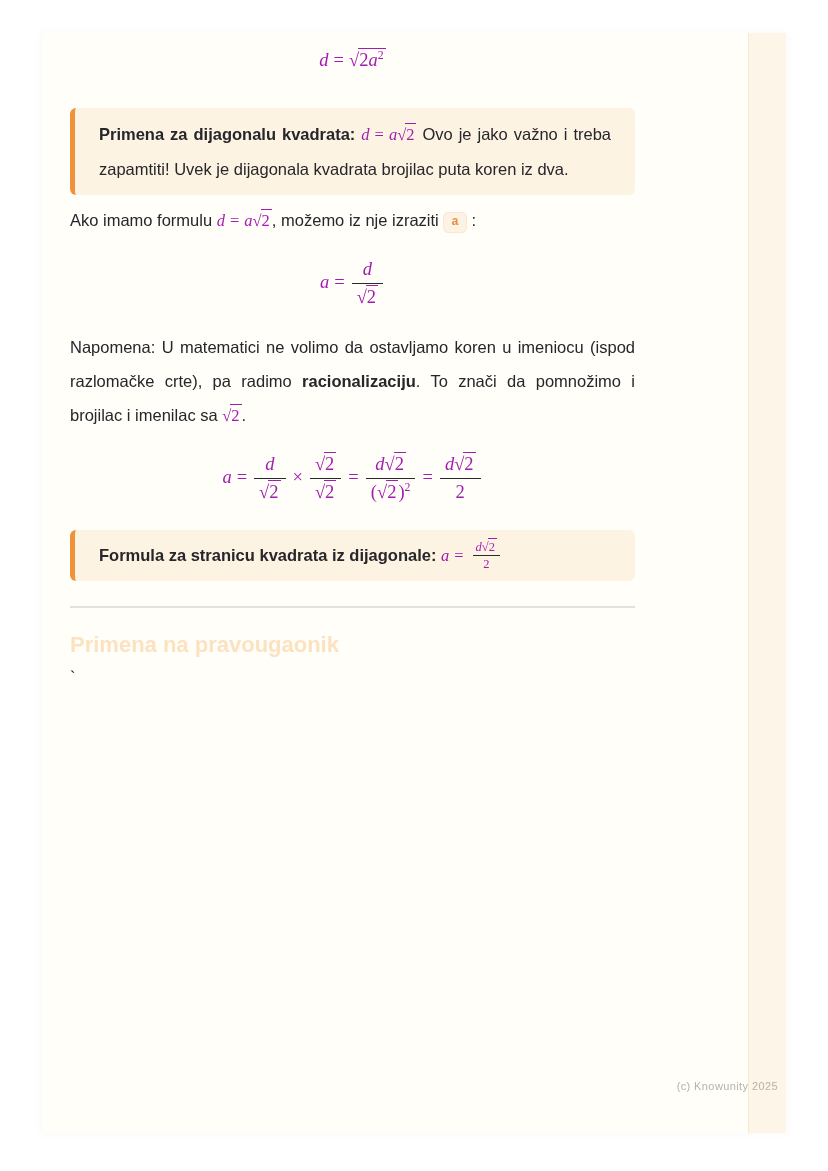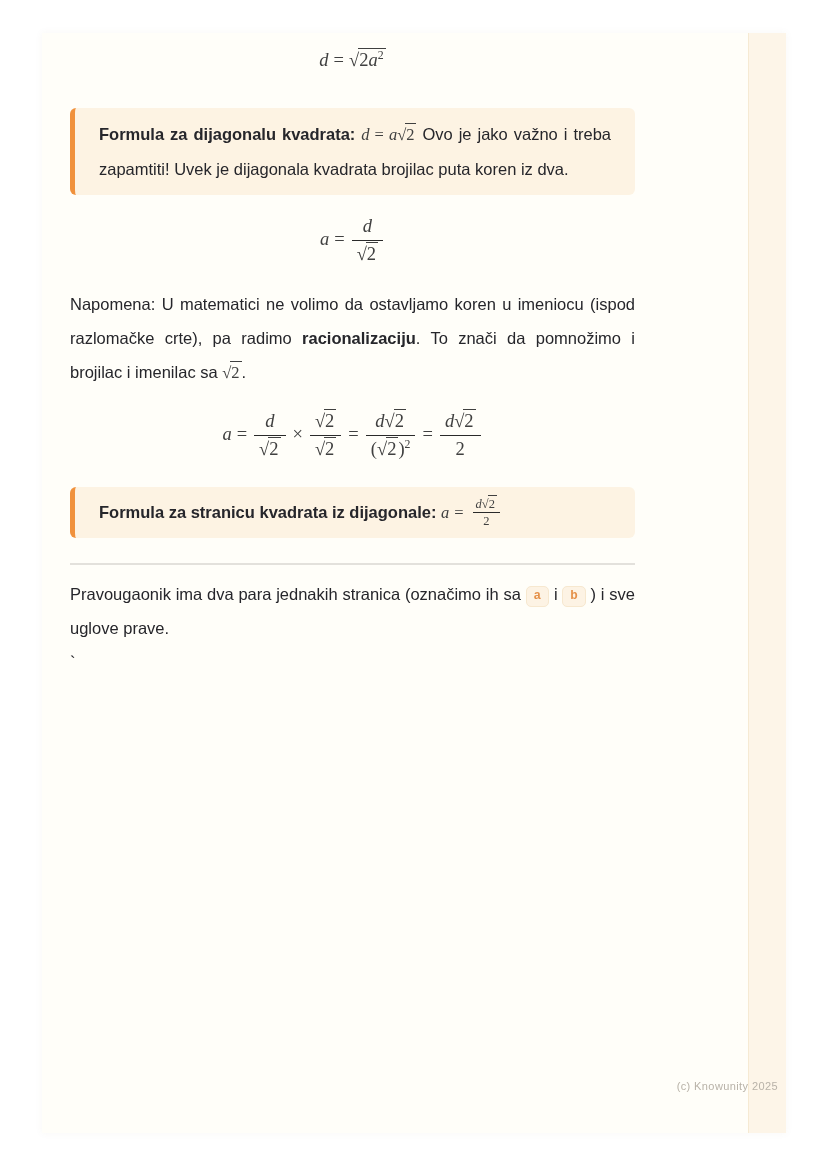--- a/index.html
+++ b/index.html
@@ -28,21 +28,21 @@
   }
   .stray{margin:2px 0 0;font-size:16.5px;line-height:30px;}
   
   .callout{
     background:#fdf3e3;border-left:5px solid #f0913c;border-radius:6px;
     padding:9px 24px;margin:35px 0 0;
   }
   .callout.c2{margin-top:26px;padding:8px 24px;}
   .callout .p{margin:0;}
   
-  .im,.dm{font-family:"Liberation Serif",serif;color:#404040;white-space:nowrap;}
+  .im,.dm{font-family:"Liberation Serif",serif;color:#a21caf;white-space:nowrap;}
   .dm{display:block;text-align:center;font-size:18.5px;line-height:26px;}
   .dm.f1{margin:0;}
   .dm.f2{margin:33px 0 0;}
   .dm.frm{margin:20px 0 0;line-height:normal;}
   .mi{font-style:italic;}
   .mn,.mo,.rad{font-style:normal;}
   .mo{padding:0 5px;}
   .rad{margin-right:-1px;}
   .rbar{border-top:1.4px solid currentColor;padding:1px 2px 0 1px;}
   sup.msup{font-size:64%;vertical-align:super;line-height:0;}
@@ -66,27 +66,33 @@
 <div class="card">
   <div class="edge-strip"></div>
 
   <div class="content">
 
     <div class="dm f1"><span class="mi">d</span><span class="mo">=</span><span class="rad">√</span><span class="rbar"><span class="mn">2</span><span class="mi">a</span><sup class="msup">2</sup></span></div>
 
 
     <div class="callout">
       <p class="p">
-        <b>Formula za dijagonalu kvadrata:</b>
+        <b>Primena za dijagonalu kvadrata:</b>
         <span class="im"><span class="mi">d</span><span class="mo">=</span><span class="mi">a</span><span class="rad">√</span><span class="rbar mn">2</span></span>
         <span>Ovo je jako važno i treba zapamtiti! Uvek je dijagonala kvadrata brojilac puta koren iz dva.</span>
       </p>
     </div>
 
 
+    <p class="p no-just" style="margin-top:8px;">
+      <span>Ako imamo formulu</span>
+      <span class="im"><span class="mi">d</span><span class="mo">=</span><span class="mi">a</span><span class="rad">√</span><span class="rbar mn">2</span></span><span>, možemo iz nje izraziti</span>
+      <span class="badge">a</span>
+      <span>:</span>
+    </p>
 
     <div class="dm frm"><span class="mi">a</span><span class="mo">=</span><span class="frac"><span class="num"><span class="mi">d</span></span><span class="den"><span class="rad">√</span><span class="rbar mn">2</span></span></span></div>
 
     <p class="p" style="margin-top:20px;">
       <span class="lead-it">Napomena:</span>
       <span>U matematici ne volimo da ostavljamo koren u imeniocu (ispod razlomačke crte), pa radimo</span>
       <b>racionalizaciju</b><span>. To znači da pomnožimo i brojilac i imenilac sa</span>
       <span class="im"><span class="rad">√</span><span class="rbar mn">2</span></span><span>.</span>
     </p>
 
@@ -94,27 +100,21 @@
 
     <div class="callout c2">
       <p class="p no-just">
         <b>Formula za stranicu kvadrata iz dijagonale:</b>
         <span class="im"><span class="mi">a</span><span class="mo">=</span><span class="frac small"><span class="num"><span class="mi">d</span><span class="rad">√</span><span class="rbar mn">2</span></span><span class="den"><span class="mn">2</span></span></span></span>
       </p>
     </div>
 
     <hr class="divider">
 
+    <h2 class="section-h">Primena na pravougaonik</h2>
 
-    <p class="p" style="margin-top:12px;">
-      <span>Pravougaonik ima dva para jednakih stranica (označimo ih sa</span>
-      <span class="badge">a</span>
-      <span>i</span>
-      <span class="badge">b</span>
-      <span>) i sve uglove prave.</span>
-    </p>
 
     <p class="stray">`</p>
 
   </div>
 
   <div class="footer">(c) Knowunity 2025</div>
 </div>
 
 </body></html>

